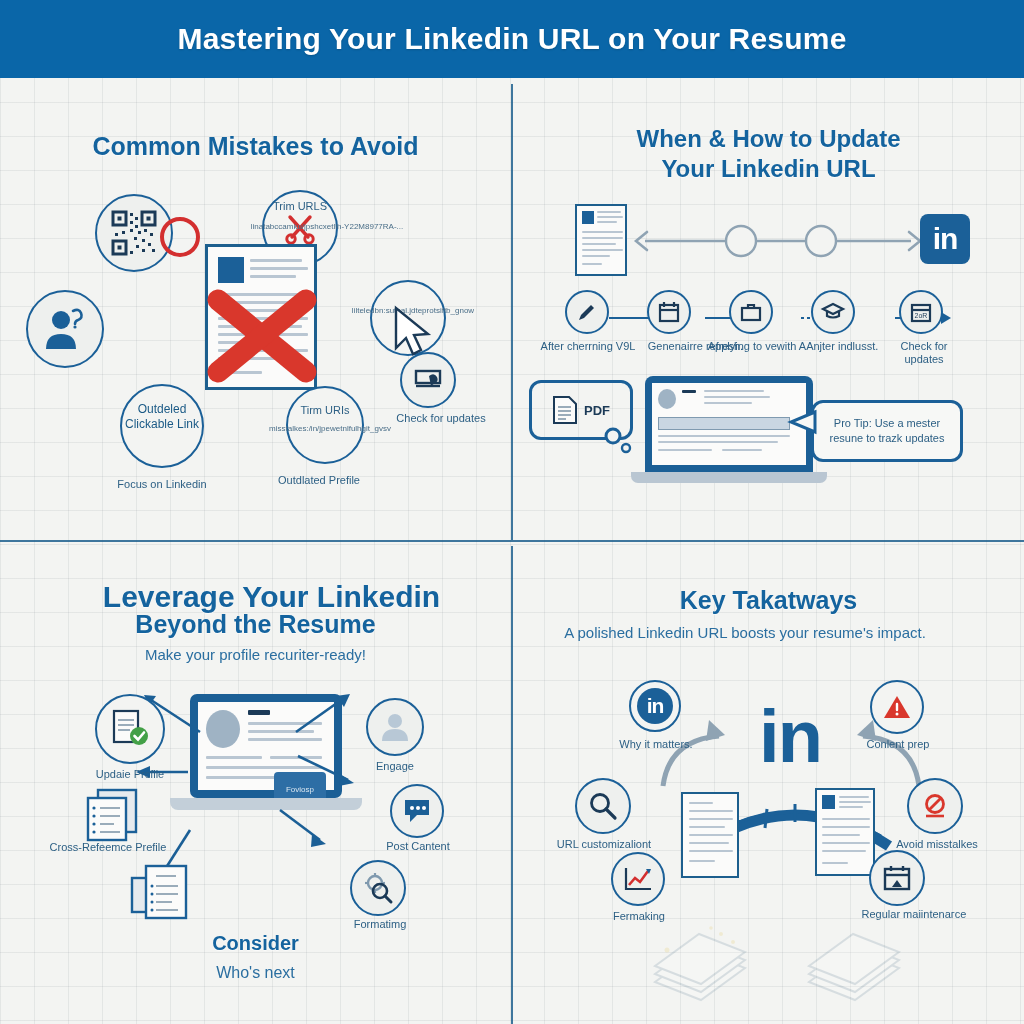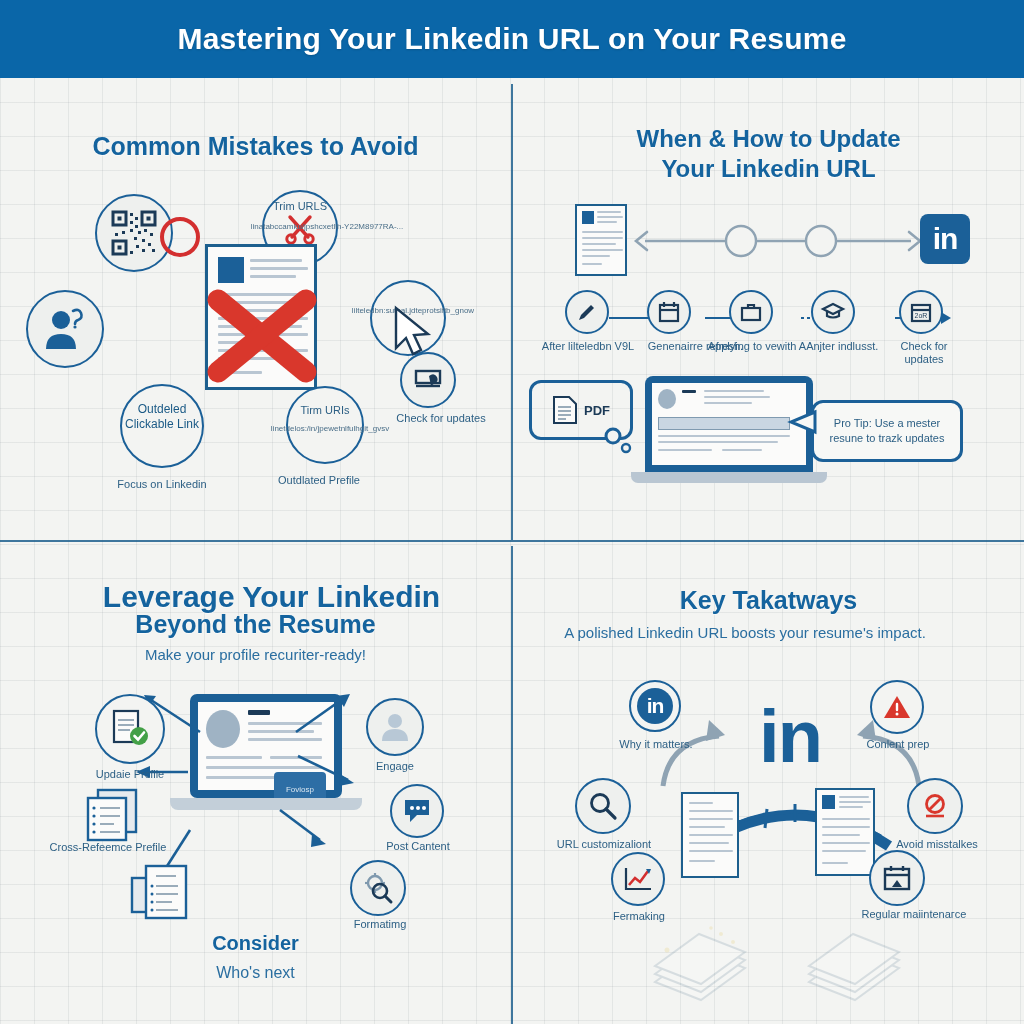--- a/index.html
+++ b/index.html
@@ -171,21 +171,21 @@
       </svg>
     </div>
     <div class="cap" style="left:376px;top:328px;width:130px;">Check for updates</div>
 
     <div class="circ" style="left:120px;top:300px;width:84px;height:84px;background:#f3f4f2;"></div>
     <div class="cap" style="left:118px;top:318px;width:88px;font-size:12px;line-height:1.25;color:#1b5a86;">Outdeled Clickable Link</div>
     <div class="cap" style="left:84px;top:394px;width:156px;">Focus on Linkedin</div>
 
     <div class="circ" style="left:286px;top:302px;width:78px;height:78px;background:#f3f4f2;"></div>
     <div class="cap" style="left:286px;top:320px;width:78px;font-size:11px;">Tirm URIs</div>
-    <div class="cap xs" style="left:248px;top:340px;width:164px;">linetdelos:/in/jpewetnlfulhgit_gvsv</div>
+    <div class="cap xs" style="left:248px;top:340px;width:164px;">misstalkes:/in/jpewetnlfulhgit_gvsv</div>
     <div class="cap" style="left:244px;top:390px;width:150px;">Outdlated Prefile</div>
   </div>
 
   <div class="quad" style="left:513px;top:84px;width:511px;height:456px;">
 
     <div class="q-title" style="position:absolute;left:0;top:42px;width:511px;font-size:24px;">When &amp; How to Update</div>
     <div class="q-title" style="position:absolute;left:0;top:72px;width:511px;font-size:24px;">Your Linkedin URL</div>
 
     <div class="doc" style="left:62px;top:120px;width:52px;height:72px;">
       <div style="position:absolute;left:5px;top:5px;width:12px;height:13px;background:#1b6098;"></div>
@@ -247,21 +247,21 @@
         </svg>
     </div>
     <div class="circ" style="left:386px;top:206px;width:44px;height:44px;">
       <svg width="22" height="22" viewBox="0 0 22 22">
           <rect x="2" y="4" width="18" height="16" fill="none" stroke="#1b3a57" stroke-width="2.2"></rect>
           <line x1="2" y1="9" x2="20" y2="9" stroke="#1b3a57" stroke-width="2.2"></line>
           <text x="11" y="17" font-size="7" fill="#1b3a57" text-anchor="middle">2oR</text>
         </svg>
     </div>
 
-    <div class="cap" style="left:10px;top:256px;width:130px;">After lilteledbn V9L</div>
+    <div class="cap" style="left:10px;top:256px;width:130px;">After cherrning V9L</div>
     <div class="cap" style="left:96px;top:256px;width:117px;margin-left:28px;">Genenairre refresh.</div>
     <div class="cap" style="left:180px;top:256px;width:200px;">Applying to vewith AAnjter indlusst.</div>
     <div class="cap" style="left:376px;top:256px;width:70px;">Check for updates</div>
 
     <div style="position:absolute;left:16px;top:296px;width:98px;height:54px;border:3px solid #1b6098;border-radius:12px;display:flex;align-items:center;justify-content:center;gap:6px;">
       <svg width="26" height="30" viewBox="0 0 26 30">
         <path d="M2 2 h15 l7 7 v19 h-22 z" fill="#fbfbfa" stroke="#1b3a57" stroke-width="2"></path>
         <g stroke="#8fa3b3" stroke-width="1.8">
           <line x1="6" y1="12" x2="19" y2="12"></line>
             <line x1="6" y1="16" x2="19" y2="16"></line>

